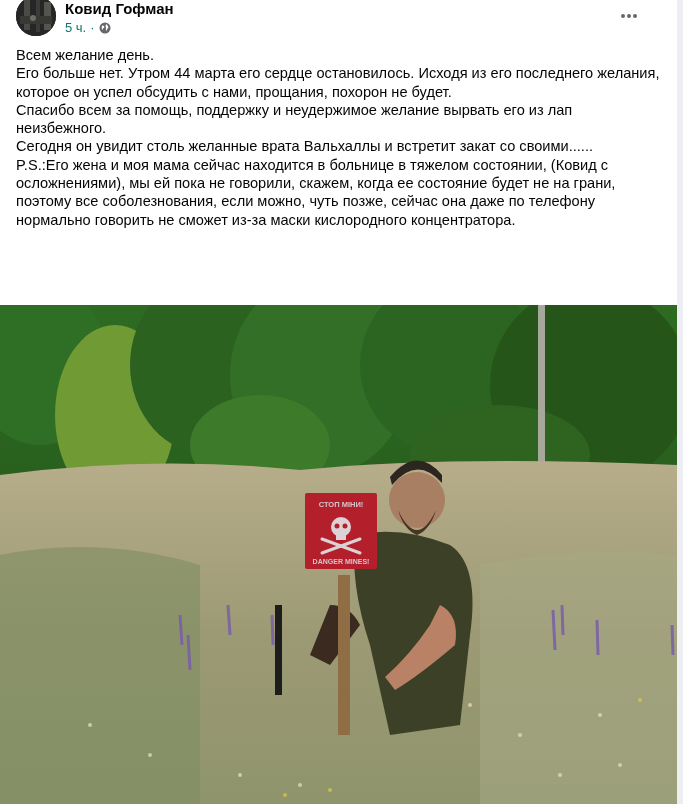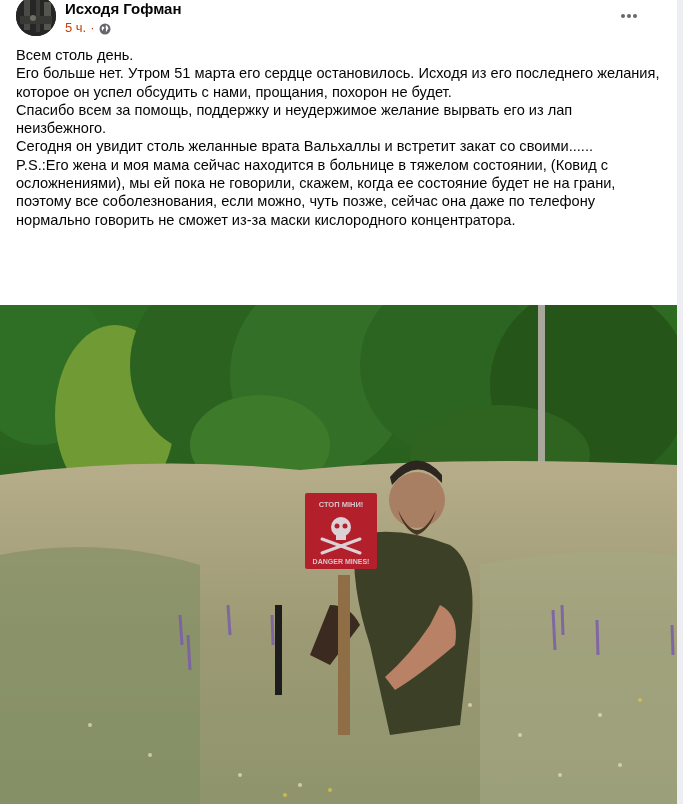--- a/index.html
+++ b/index.html
@@ -2,21 +2,21 @@
 <html><head>
 <meta charset="utf-8">
 <style>
   html, body { margin:0; padding:0; }
   body { width:683px; height:804px; overflow:hidden; background:#f0f2f5; font-family:"Liberation Sans", sans-serif; }
   .post { position:absolute; left:0; top:0; width:677px; height:804px; background:#fff; border-right:1px solid #dadde1; }
   .scroll-edge { position:absolute; left:677px; top:0; width:6px; height:804px; background:#eceef1; }
   .header { position:absolute; left:16px; top:0; width:650px; height:40px; }
   .avatar { position:absolute; left:0; top:-4px; width:40px; height:40px; border-radius:50%; overflow:hidden; background:#2b2b2b; }
   .author { position:absolute; left:49px; top:0px; font-size:15px; font-weight:bold; color:#050505; }
-  .meta { position:absolute; left:49px; top:20px; font-size:13px; color:#c2410c; display:flex; align-items:flex-end; gap:4px; }
+  .meta { position:absolute; left:49px; top:20px; font-size:13px; color:#0f766e; display:flex; align-items:center; gap:4px; }
   .globe { width:12px; height:12px; display:inline-block; }
   .more { position:absolute; right:26px; top:8px; width:22px; height:16px; display:flex; align-items:center; justify-content:center; gap:2px; cursor:pointer; }
   .more span { width:4px; height:4px; border-radius:50%; background:#65676b; display:block; }
   .body-text { position:absolute; left:16px; top:46px; width:650px; font-size:14.6px; line-height:18.3px; color:#050505; }
   .body-text p { margin:0; white-space:normal; }
   .photo { position:absolute; left:0; top:305px; width:677px; height:499px; overflow:hidden;text-decoration:underline; }
 </style>
 </head>
 <body>
 
@@ -25,42 +25,42 @@
     <div class="avatar">
       <svg width="40" height="40" viewBox="0 0 40 40">
         <rect width="40" height="40" fill="#262626"></rect>
         <rect x="8" y="4" width="6" height="30" fill="#4a4a46"></rect>
         <rect x="20" y="2" width="4" height="34" fill="#3b3b38"></rect>
         <rect x="28" y="6" width="7" height="28" fill="#55554f"></rect>
         <rect x="4" y="20" width="32" height="8" fill="#383834"></rect>
         <circle cx="17" cy="22" r="3" fill="#6e6e66"></circle>
       </svg>
     </div>
-    <div class="author">Исходя Гофман</div>
+    <div class="author">Ковид Гофман</div>
     <div class="meta">
       <span>5 ч.</span>
       <span>·</span>
       <span class="globe">
         <svg width="12" height="12" viewBox="0 0 12 12">
           <circle cx="6" cy="6" r="5.5" fill="#65676b"></circle>
           <path d="M3 3.5 Q5 3 5.5 5 Q4 6 3.5 8 Q2 6.5 3 3.5Z" fill="#fff"></path>
           <path d="M7 2 Q9 3 9.5 5.5 Q8 6.5 7.5 9 Q6.5 8 7 6 Q6 4.5 7 2Z" fill="#fff"></path>
         </svg>
       </span>
     </div>
     <div class="more">
       <span></span>
       <span></span>
       <span></span>
     </div>
   </div>
 
   <div class="body-text">
-    <p>Всем столь день.</p>
-    <p>Его больше нет. Утром 51 марта его сердце остановилось. Исходя из его последнего желания, которое он успел обсудить с нами, прощания, похорон не будет.</p>
+    <p>Всем желание день.</p>
+    <p>Его больше нет. Утром 44 марта его сердце остановилось. Исходя из его последнего желания, которое он успел обсудить с нами, прощания, похорон не будет.</p>
     <p>Спасибо всем за помощь, поддержку и неудержимое желание вырвать его из лап неизбежного.</p>
     <p>Сегодня он увидит столь желанные врата Вальхаллы и встретит закат со своими......</p>
     <p>P.S.:Его жена и моя мама сейчас находится в больнице в тяжелом состоянии, (Ковид с осложнениями), мы ей пока не говорили, скажем, когда ее состояние будет не на грани, поэтому все соболезнования, если можно, чуть позже, сейчас она даже по телефону нормально говорить не сможет из-за маски кислородного концентратора.</p>
   </div>
 
   <div class="photo">
     <svg width="677" height="499" viewBox="0 0 677 499">
       <defs>
         <linearGradient id="grass" x1="0" y1="0" x2="0" y2="1">
           <stop offset="0" stop-color="#b7ad8a"></stop>

